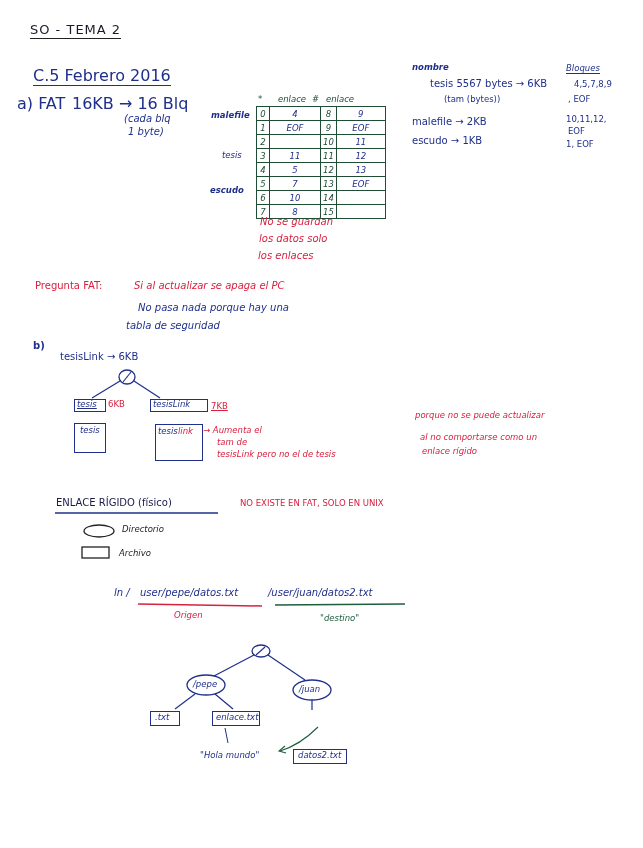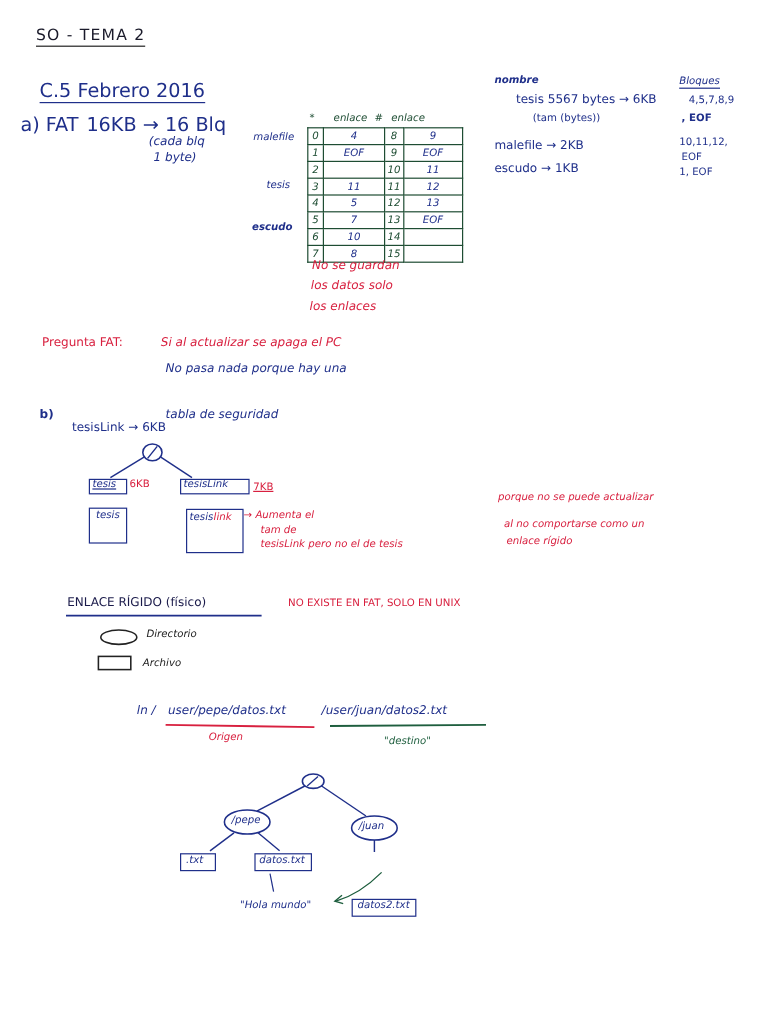--- a/index.html
+++ b/index.html
@@ -83,44 +83,44 @@
       </tr>
   <tr>
         <td class="idx">7</td>
         <td class="val">8</td>
         <td class="idx">15</td>
         <td class="val2"></td>
       </tr>
 </tbody>
   </table>
 
-<div class="abs blue xs hw" style="left:211px;top:110px;font-weight:normal;">malefile</div>
+<div class="abs blue xs hw" style="left:211px;top:110px;font-weight:bold;">malefile</div>
 <div class="abs blue xs hw" style="left:222px;top:150px;">tesis</div>
 <div class="abs blue xs hw" style="left:210px;top:185px;font-weight:bold;">escudo</div>
 
 <div class="abs red sm hw" style="left:260px;top:216px;">No se guardan</div>
 <div class="abs red sm hw" style="left:259px;top:233px;">los datos solo</div>
 <div class="abs red sm hw" style="left:258px;top:250px;">los enlaces</div>
 
 <div class="abs blue xs hw" style="left:412px;top:62px;font-weight:bold;text-align:right;">nombre</div>
 <div class="abs blue xs hw" style="left:566px;top:63px;border-bottom:1px solid #1f2f8a;">Bloques</div>
 <div class="abs blue sm" style="left:430px;top:78px;">tesis 5567 bytes → 6KB</div>
 <div class="abs blue xs" style="left:444px;top:94px;">(tam (bytes))</div>
 <div class="abs blue xs" style="left:574px;top:79px;">4,5,7,8,9</div>
-<div class="abs blue xs" style="left:568px;top:94px;font-weight:bold;">, EOF</div>
+<div class="abs blue xs" style="left:568px;top:94px;">, EOF</div>
 <div class="abs blue sm" style="left:412px;top:116px;">malefile → 2KB</div>
 <div class="abs blue xs" style="left:566px;top:114px;">10,11,12,</div>
 <div class="abs blue xs" style="left:568px;top:126px;">EOF</div>
 <div class="abs blue sm" style="left:412px;top:135px;">escudo → 1KB</div>
 <div class="abs blue xs" style="left:566px;top:139px;">1, EOF</div>
 
 <div class="abs red sm" style="left:35px;top:280px;">Pregunta FAT:</div>
 <div class="abs red sm hw" style="left:134px;top:280px;">Si al actualizar se apaga el PC</div>
 <div class="abs blue sm hw" style="left:138px;top:302px;">No pasa nada porque hay una</div>
-<div class="abs blue sm hw" style="left:138px;top:320px;margin-top:20px;">tabla de seguridad</div>
+<div class="abs blue sm hw" style="left:126px;top:320px;">tabla de seguridad</div>
 
 <div class="abs blue sm" style="left:33px;top:340px;font-weight:bold;">b)</div>
 <div class="abs blue sm" style="left:60px;top:351px;">tesisLink → 6KB</div>
 
 <svg width="643" height="848">
 
   <ellipse cx="127" cy="377" rx="8" ry="7" fill="none" stroke="#1f2f8a" stroke-width="1.3"></ellipse>
   <line x1="123" y1="382" x2="131" y2="372" stroke="#1f2f8a" stroke-width="1.2"></line>
   <line x1="120" y1="381" x2="92" y2="398" stroke="#1f2f8a" stroke-width="1.2"></line>
   <line x1="134" y1="381" x2="160" y2="398" stroke="#1f2f8a" stroke-width="1.2"></line>
@@ -181,18 +181,18 @@
 <div class="abs blue sm hw" style="left:268px;top:587px;">/user/juan/datos2.txt</div>
 <div class="abs red xs hw" style="left:174px;top:610px;">Origen</div>
 <div class="abs green xs hw" style="left:320px;top:613px;">"destino"</div>
 
 <div class="abs blue xs hw" style="left:193px;top:679px;">/pepe</div>
 <div class="abs blue xs hw" style="left:299px;top:684px;">/juan</div>
 <div class="box" style="left:150px;top:711px;width:28px;height:13px;">
   <span class="abs blue xs hw" style="left:4px;top:0px;">.txt</span>
 </div>
 <div class="box" style="left:212px;top:711px;width:46px;height:13px;">
-  <span class="abs blue xs hw" style="left:3px;top:0px;">datos.txt</span>
+  <span class="abs blue xs hw" style="left:3px;top:0px;">enlace.txt</span>
 </div>
 <div class="box" style="left:293px;top:749px;width:52px;height:13px;text-align:center;">
   <span class="abs blue xs hw" style="left:4px;top:0px;">datos2.txt</span>
 </div>
 <div class="abs blue xs hw" style="left:200px;top:750px;">"Hola mundo"</div>
 
 </body></html>

